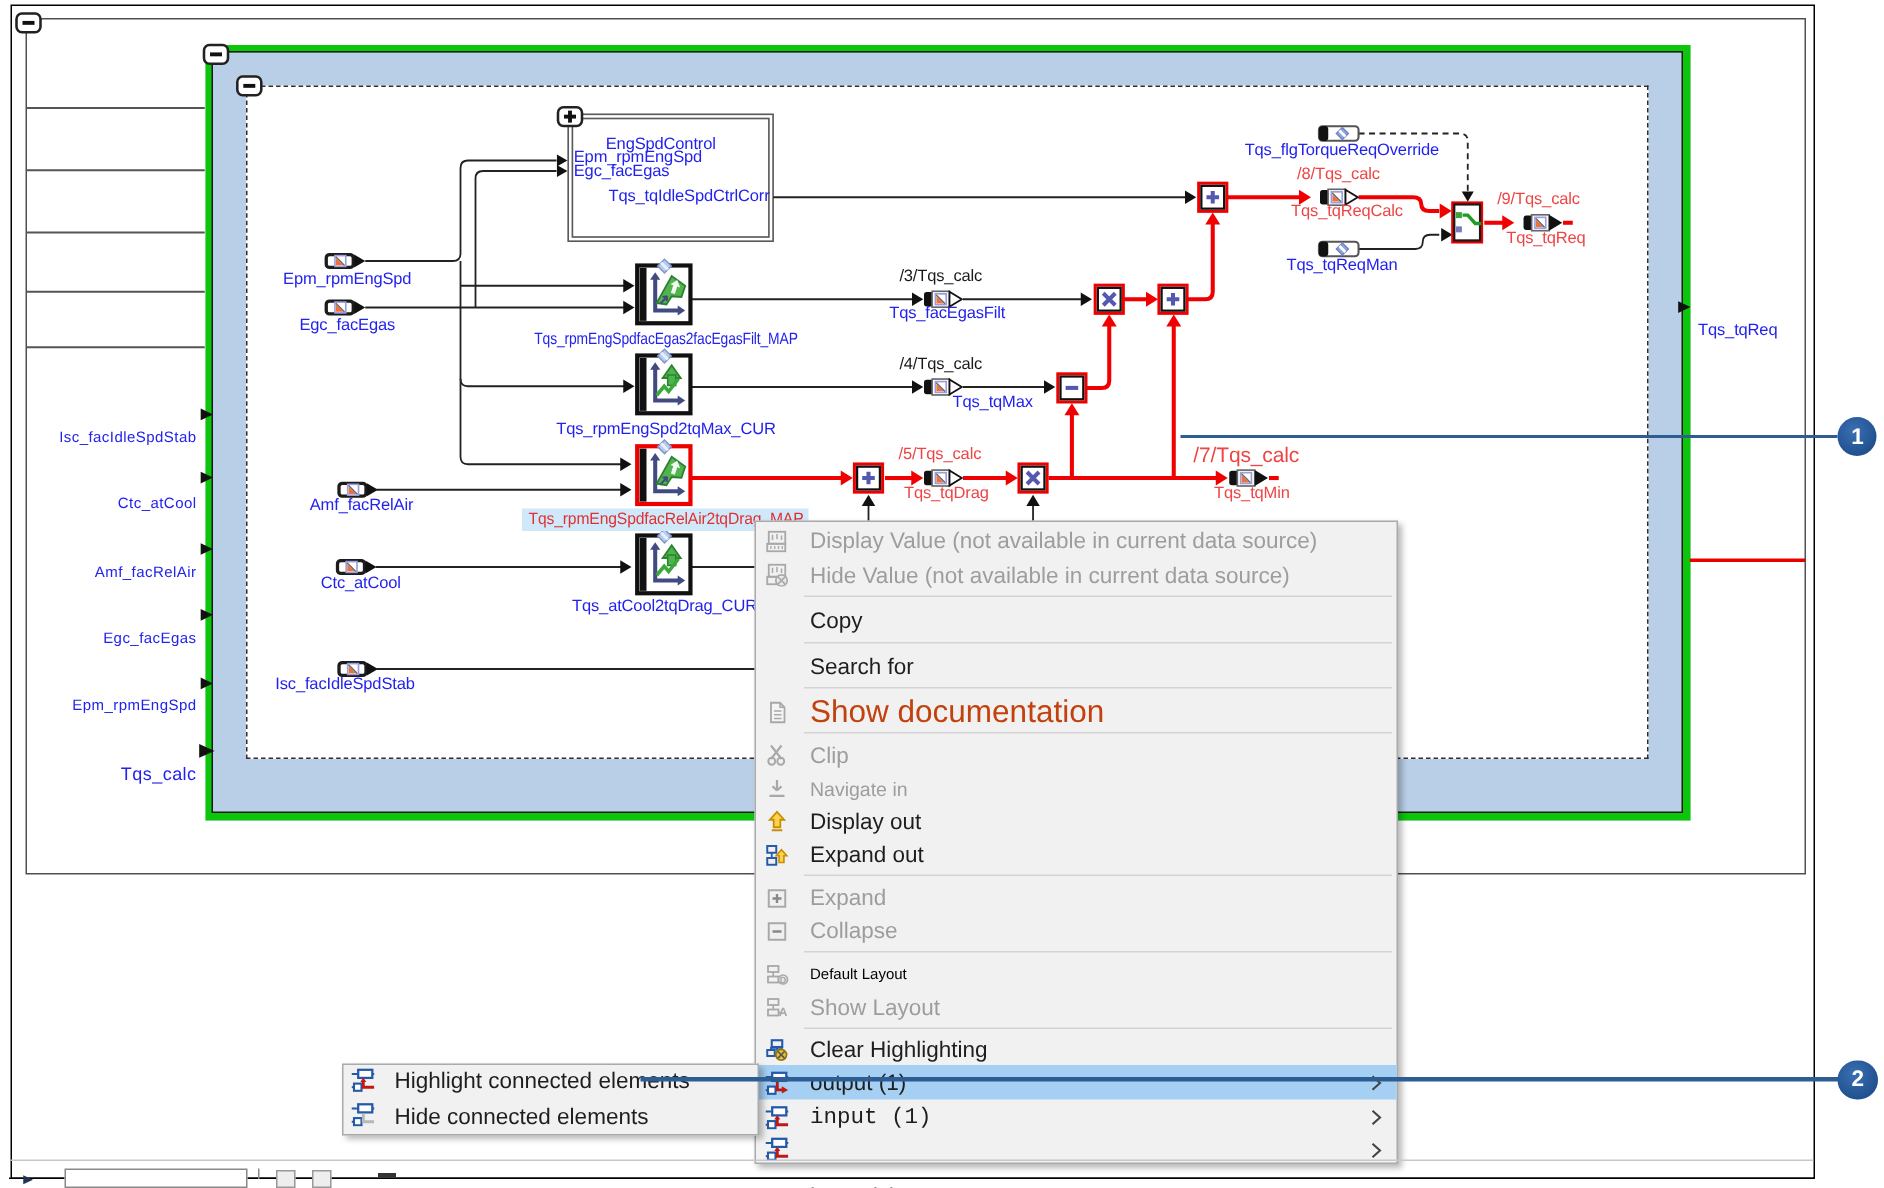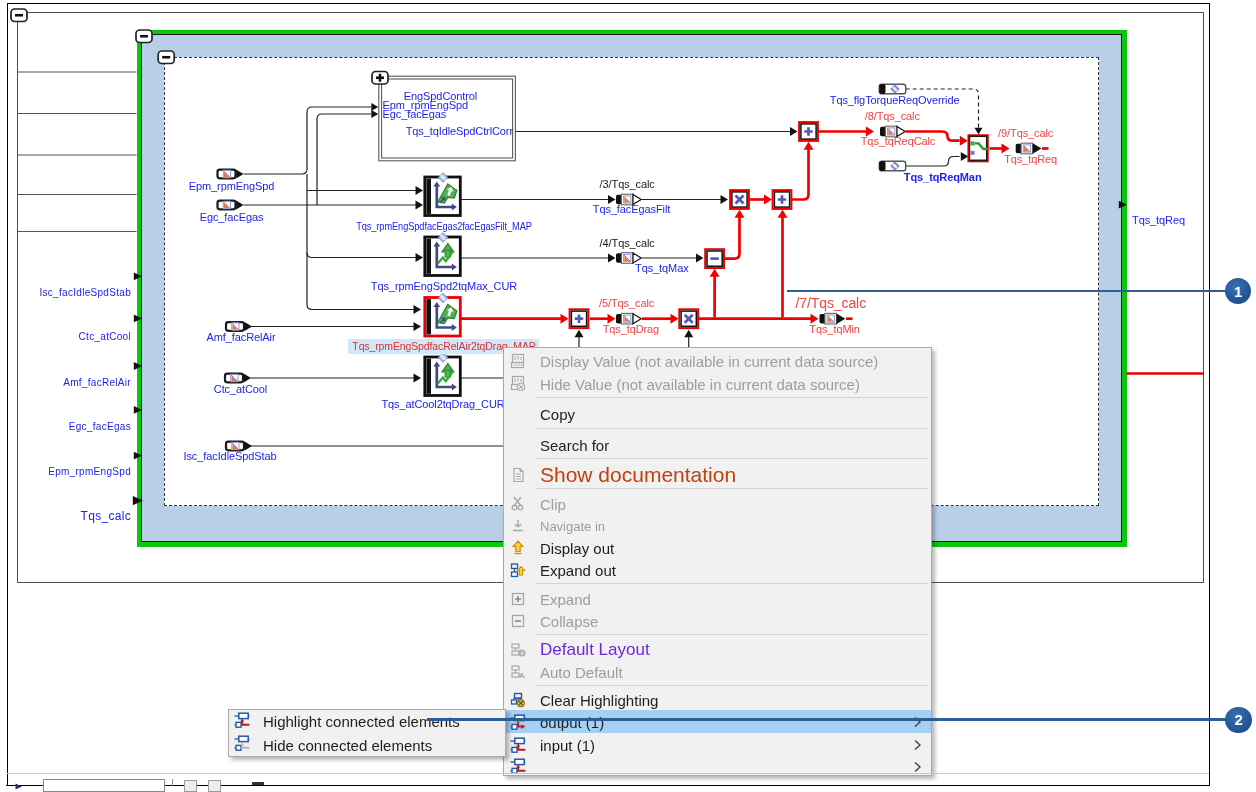--- a/index.html
+++ b/index.html
@@ -257,21 +257,21 @@
 <div style="position:absolute;left:231.5px;top:216.8px;transform:translate(-50%,-50%);font-size:11px;color:#2222ee;white-space:nowrap;font-weight:normal;letter-spacing:-0.1px;">Egc_facEgas</div>
 <div style="position:absolute;left:241px;top:337.4px;transform:translate(-50%,-50%);font-size:11px;color:#2222ee;white-space:nowrap;font-weight:normal;letter-spacing:-0.1px;">Amf_facRelAir</div>
 <div style="position:absolute;left:240.5px;top:388.6px;transform:translate(-50%,-50%);font-size:11px;color:#2222ee;white-space:nowrap;font-weight:normal;letter-spacing:-0.1px;">Ctc_atCool</div>
 <div style="position:absolute;left:230px;top:456px;transform:translate(-50%,-50%);font-size:11px;color:#2222ee;white-space:nowrap;font-weight:normal;letter-spacing:-0.1px;">Isc_facIdleSpdStab</div>
 <div style="position:absolute;left:443.5px;top:225.7px;transform:translate(-50%,-50%) scaleX(0.84);font-size:11px;color:#2222ee;white-space:nowrap;font-weight:normal;letter-spacing:-0.1px;">Tqs_rpmEngSpdfacEgas2facEgasFilt_MAP</div>
 <div style="position:absolute;left:444px;top:285.8px;transform:translate(-50%,-50%);font-size:11px;color:#2222ee;white-space:nowrap;font-weight:normal;letter-spacing:-0.1px;">Tqs_rpmEngSpd2tqMax_CUR</div>
 <div style="position:absolute;left:443px;top:404.2px;transform:translate(-50%,-50%);font-size:11px;color:#2222ee;white-space:nowrap;font-weight:normal;letter-spacing:-0.1px;">Tqs_atCool2tqDrag_CUR</div>
 <div style="position:absolute;left:631.5px;top:209.3px;transform:translate(-50%,-50%);font-size:11px;color:#2222ee;white-space:nowrap;font-weight:normal;letter-spacing:-0.1px;">Tqs_facEgasFilt</div>
 <div style="position:absolute;left:630.8px;top:268.3px;transform:translate(-50%,-50%);font-size:11px;color:#2222ee;white-space:nowrap;font-weight:normal;letter-spacing:-0.1px;margin-left:31px;">Tqs_tqMax</div>
 <div style="position:absolute;left:894.6px;top:99.7px;transform:translate(-50%,-50%);font-size:11px;color:#2222ee;white-space:nowrap;font-weight:normal;letter-spacing:-0.1px;">Tqs_flgTorqueReqOverride</div>
-<div style="position:absolute;left:894.7px;top:177px;transform:translate(-50%,-50%);font-size:11px;color:#2222ee;white-space:nowrap;font-weight:bold;letter-spacing:-0.1px;margin-left:48px;">Tqs_tqReqMan</div>
+<div style="position:absolute;left:894.7px;top:177px;transform:translate(-50%,-50%);font-size:11px;color:#2222ee;white-space:nowrap;font-weight:normal;letter-spacing:-0.1px;">Tqs_tqReqMan</div>
 <div style="position:absolute;left:627.2px;top:184.2px;transform:translate(-50%,-50%);font-size:11px;color:#1a1a1a;white-space:nowrap;font-weight:normal;letter-spacing:-0.1px;">/3/Tqs_calc</div>
 <div style="position:absolute;left:627.2px;top:243.3px;transform:translate(-50%,-50%);font-size:11px;color:#1a1a1a;white-space:nowrap;font-weight:normal;letter-spacing:-0.1px;">/4/Tqs_calc</div>
 <div style="position:absolute;left:626.6px;top:302.5px;transform:translate(-50%,-50%);font-size:11px;color:#ef4444;white-space:nowrap;font-weight:normal;letter-spacing:-0.1px;">/5/Tqs_calc</div>
 <div style="position:absolute;left:630.9px;top:329.3px;transform:translate(-50%,-50%);font-size:11px;color:#ef4444;white-space:nowrap;font-weight:normal;letter-spacing:-0.1px;">Tqs_tqDrag</div>
 <div style="position:absolute;left:830.8px;top:303.1px;transform:translate(-50%,-50%);font-size:14px;color:#ef4444;white-space:nowrap;font-weight:normal;letter-spacing:-0.1px;">/7/Tqs_calc</div>
 <div style="position:absolute;left:834.6px;top:328.5px;transform:translate(-50%,-50%);font-size:11px;color:#ef4444;white-space:nowrap;font-weight:normal;letter-spacing:-0.1px;text-align:right;">Tqs_tqMin</div>
 <div style="position:absolute;left:892.3px;top:115.7px;transform:translate(-50%,-50%);font-size:11px;color:#ef4444;white-space:nowrap;font-weight:normal;letter-spacing:-0.1px;">/8/Tqs_calc</div>
 <div style="position:absolute;left:898px;top:140.8px;transform:translate(-50%,-50%);font-size:11px;color:#ef4444;white-space:nowrap;font-weight:normal;letter-spacing:-0.1px;">Tqs_tqReqCalc</div>
 <div style="position:absolute;left:1025.7px;top:133.2px;transform:translate(-50%,-50%);font-size:11px;color:#ef4444;white-space:nowrap;font-weight:normal;letter-spacing:-0.1px;">/9/Tqs_calc</div>
 <div style="position:absolute;left:1030.6px;top:158.5px;transform:translate(-50%,-50%);font-size:11px;color:#ef4444;white-space:nowrap;font-weight:normal;letter-spacing:-0.1px;">Tqs_tqReq</div>
@@ -337,28 +337,28 @@
     <path d="M5,8 h6" stroke="#888" stroke-width="1.6"></path>
   </svg>
 <div style="position:absolute;left:540px;top:621.1px;transform:translate(0,-50%);font-size:15px;color:#9d9d9d;white-space:nowrap;">Collapse</div>
 <svg style="position:absolute;left:510px;top:641.6px;" width="16" height="16" viewBox="0 0 16 16">
     <rect x="2" y="2" width="7" height="4" fill="none" stroke="#a8a8a8" stroke-width="1.2"></rect>
     <rect x="2" y="9" width="7" height="4" fill="none" stroke="#a8a8a8" stroke-width="1.2"></rect>
     <path d="M5.5,6 V9 M9,11 h2" stroke="#a8a8a8" stroke-width="1.1"></path>
     <circle cx="12" cy="11" r="3" fill="#e8e8e8" stroke="#a8a8a8" stroke-width="1.1"></circle>
     <text x="12" y="13.2" font-size="6" fill="#a8a8a8" text-anchor="middle" font-weight="bold">D</text>
   </svg>
-<div style="position:absolute;left:540px;top:649.8000000000001px;transform:translate(0,-50%);font-size:17px;color:#6d28d9;white-space:nowrap;">Default Layout</div>
+<div style="position:absolute;left:540px;top:649.8000000000001px;transform:translate(0,-50%);font-size:10px;color:#000000;white-space:nowrap;">Default Layout</div>
 <svg style="position:absolute;left:510px;top:664.0px;" width="16" height="16" viewBox="0 0 16 16">
     <rect x="2" y="2" width="7" height="4" fill="none" stroke="#a8a8a8" stroke-width="1.2"></rect>
     <rect x="2" y="9" width="7" height="4" fill="none" stroke="#a8a8a8" stroke-width="1.2"></rect>
     <path d="M5.5,6 V9 M9,11 h2" stroke="#a8a8a8" stroke-width="1.1"></path>
     <text x="12" y="13.5" font-size="8" fill="#a8a8a8" text-anchor="middle" font-weight="bold">A</text>
   </svg>
-<div style="position:absolute;left:540px;top:672.2px;transform:translate(0,-50%);font-size:15px;color:#9d9d9d;white-space:nowrap;">Auto Default</div>
+<div style="position:absolute;left:540px;top:672.2px;transform:translate(0,-50%);font-size:15px;color:#9d9d9d;white-space:nowrap;">Show Layout</div>
 <svg style="position:absolute;left:510px;top:692.1px;" width="16" height="16" viewBox="0 0 16 16">
     <rect x="4.5" y="1.5" width="7" height="4.5" fill="none" stroke="#2458a8" stroke-width="1.4"></rect>
     <rect x="1.5" y="8" width="5" height="4" fill="none" stroke="#2458a8" stroke-width="1.3"></rect>
     <path d="M8,6 V8.5 M4,8 V6.5 h8" stroke="#2458a8" stroke-width="1.2" fill="none"></path>
     <circle cx="10.8" cy="11.2" r="3.6" fill="#e8c030" stroke="#907010" stroke-width="1.1"></circle>
     <path d="M8.6,9 L13,13.4 M13,9 L8.6,13.4" stroke="#555" stroke-width="1.1"></path>
   </svg>
 <div style="position:absolute;left:540px;top:700.3000000000001px;transform:translate(0,-50%);font-size:15px;color:#1e1e1e;white-space:nowrap;">Clear Highlighting</div>
 <div style="position:absolute;left:504px;top:710.4px;width:426.5px;height:22.8px;background:#a5d0f3;"></div>
 <svg style="position:absolute;left:510px;top:713.9px;" width="16" height="16" viewBox="0 0 16 16">
@@ -374,21 +374,21 @@
     <path d="M4,1.5 L9,6 L4,10.5" fill="none" stroke="#444" stroke-width="1.4"></path>
   </svg>
 <svg style="position:absolute;left:510px;top:736.6px;" width="16" height="16" viewBox="0 0 16 16">
     <path d="M0.5,4 H15.5" stroke="#2458a8" stroke-width="1.3"></path>
     <rect x="4.8" y="1.2" width="9.4" height="5.4" fill="#fff" stroke="#2458a8" stroke-width="1.5"></rect>
     <path d="M0.5,12.8 H3" stroke="#2458a8" stroke-width="1.3"></path>
     <rect x="2" y="10.4" width="5" height="4.8" fill="#fff" stroke="#2458a8" stroke-width="1.4"></rect>
     <path d="M8.2,9 V12.8 H15.4" stroke="#c01818" stroke-width="1.9" fill="none"></path>
     <polygon points="6.2,9.4 10.2,9.4 8.2,6.4" fill="#c01818"></polygon>
   </svg>
-<div style="position:absolute;left:540px;top:744.8000000000001px;transform:translate(0,-50%);font-size:15px;color:#1e1e1e;white-space:nowrap;">input (1)</div>
+<div style="position:absolute;left:540px;top:744.8000000000001px;transform:translate(0,-50%);font-size:15px;color:#1e1e1e;white-space:nowrap;font-family:Liberation Mono, monospace;">input (1)</div>
 <svg style="position:absolute;left:911px;top:739.1px;" width="12" height="12" viewBox="0 0 12 12">
     <path d="M4,1.5 L9,6 L4,10.5" fill="none" stroke="#444" stroke-width="1.4"></path>
   </svg>
 <svg style="position:absolute;left:510px;top:758.3px;" width="16" height="16" viewBox="0 0 16 16">
     <path d="M0.5,4 H15.5" stroke="#2458a8" stroke-width="1.3"></path>
     <rect x="4.8" y="1.2" width="9.4" height="5.4" fill="#fff" stroke="#2458a8" stroke-width="1.5"></rect>
     <path d="M0.5,12.8 H3" stroke="#2458a8" stroke-width="1.3"></path>
     <rect x="2" y="10.4" width="5" height="4.8" fill="#fff" stroke="#2458a8" stroke-width="1.4"></rect>
     <path d="M8.2,9 V12.8 H15.4" stroke="#c01818" stroke-width="1.9" fill="none"></path>
     <polygon points="6.2,9.4 10.2,9.4 8.2,6.4" fill="#c01818"></polygon>

